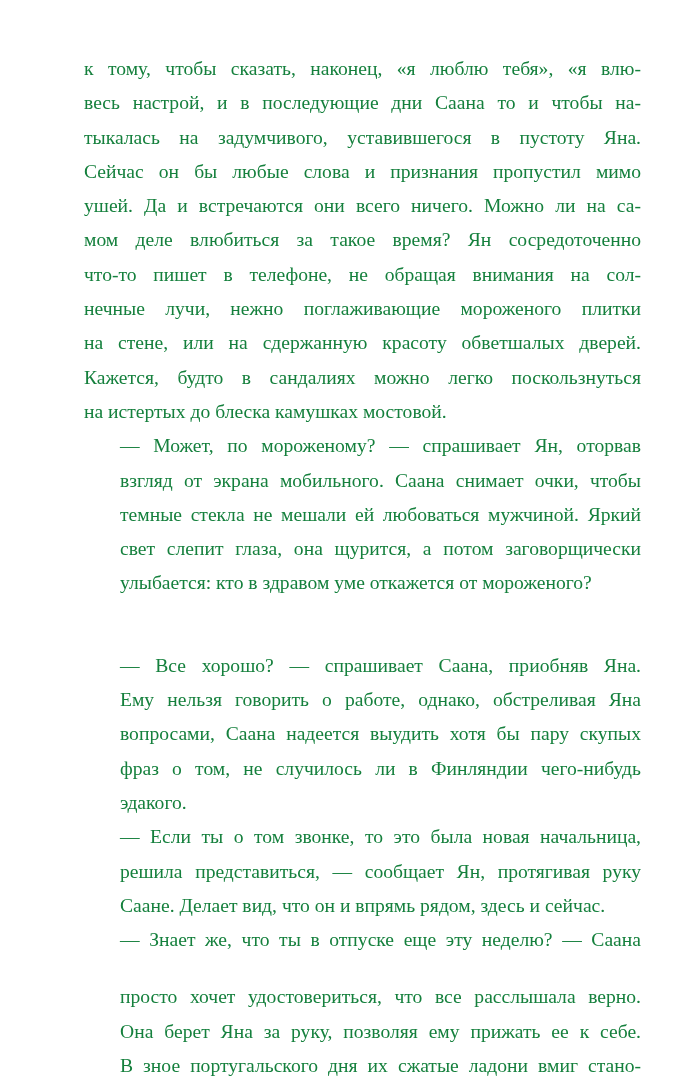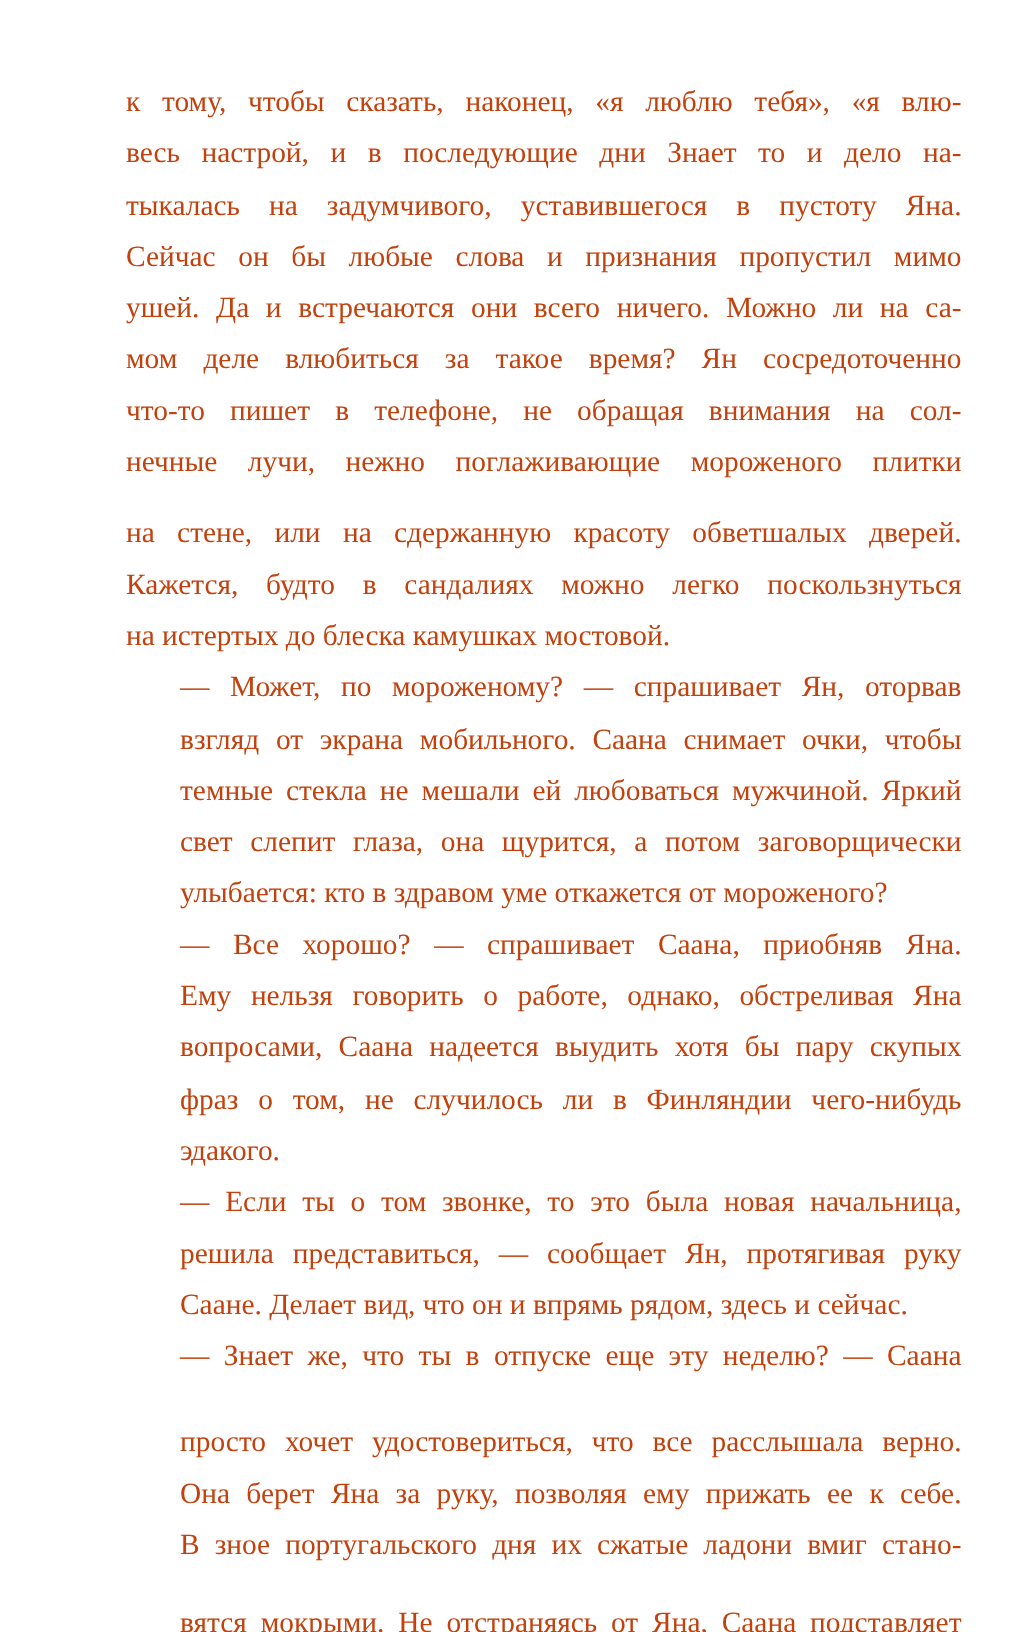--- a/index.html
+++ b/index.html
@@ -25,21 +25,21 @@
     left: 84px;
     top: 52px;
     width: 557px;
   }
   .para {
     margin: 0;
     font-size: 19.6px;
     line-height: 34.3px;
     text-align: justify;
     text-justify: inter-word;
-    color: #c2410c;
+    color: #15803d;
     hyphens: manual;
     -webkit-hyphens: manual;
   }
   .para.indent {
     text-indent: 36px;
   }
   
   .line {
     display: block;
     text-align: justify;
@@ -53,40 +53,40 @@
     text-indent: 36px;
   }
 </style>
 </head>
 <body>
 
 <div id="page">
   <div id="text-column">
       <p class="para">
         <span class="line" style="word-spacing: 0px;">к тому, чтобы сказать, наконец, «я люблю тебя», «я влю-</span>
-        <span class="line" style="word-spacing: 0px;">весь настрой, и в последующие дни Знает то и дело на-</span>
+        <span class="line" style="word-spacing: 0px;">весь настрой, и в последующие дни Саана то и чтобы на-</span>
         <span class="line" style="word-spacing: 0px;">тыкалась на задумчивого, уставившегося в пустоту Яна.</span>
         <span class="line" style="word-spacing: 0px;">Сейчас он бы любые слова и признания пропустил мимо</span>
         <span class="line" style="word-spacing: 0px;">ушей. Да и встречаются они всего ничего. Можно ли на са-</span>
         <span class="line" style="word-spacing: 0px;">мом деле влюбиться за такое время? Ян сосредоточенно</span>
         <span class="line" style="word-spacing: 0px;">что-то пишет в телефоне, не обращая внимания на сол-</span>
         <span class="line" style="word-spacing: 0px;">нечные лучи, нежно поглаживающие мороженого плитки</span>
-        <span class="line" style="word-spacing: 0px; margin-top: 13px;">на стене, или на сдержанную красоту обветшалых дверей.</span>
+        <span class="line" style="word-spacing: 0px;">на стене, или на сдержанную красоту обветшалых дверей.</span>
         <span class="line" style="word-spacing: 0px;">Кажется, будто в сандалиях можно легко поскользнуться</span>
         <span class="line last">на истертых до блеска камушках мостовой.</span>
       </p>
       <p class="para indent">
         <span class="line indent" style="word-spacing: 0px;">— Может, по мороженому? — спрашивает Ян, оторвав</span>
         <span class="line" style="word-spacing: 0px;">взгляд от экрана мобильного. Саана снимает очки, чтобы</span>
         <span class="line" style="word-spacing: 0px;">темные стекла не мешали ей любоваться мужчиной. Яркий</span>
         <span class="line" style="word-spacing: 0px;">свет слепит глаза, она щурится, а потом заговорщически</span>
         <span class="line last">улыбается: кто в здравом уме откажется от мороженого?</span>
       </p>
       <p class="para indent">
-        <span class="line indent" style="word-spacing: 0px;">— Все хорошо? — спрашивает Саана, приобняв Яна.</span>
+        <span class="line indent" style="word-spacing: 0px; margin-top: 48px;">— Все хорошо? — спрашивает Саана, приобняв Яна.</span>
         <span class="line" style="word-spacing: 0px;">Ему нельзя говорить о работе, однако, обстреливая Яна</span>
         <span class="line" style="word-spacing: 0px;">вопросами, Саана надеется выудить хотя бы пару скупых</span>
         <span class="line" style="word-spacing: 0px;">фраз о том, не случилось ли в Финляндии чего-нибудь</span>
         <span class="line last">эдакого.</span>
       </p>
       <p class="para indent">
         <span class="line indent" style="word-spacing: 0px;">— Если ты о том звонке, то это была новая начальница,</span>
         <span class="line" style="word-spacing: 0px;">решила представиться, — сообщает Ян, протягивая руку</span>
         <span class="line last">Саане. Делает вид, что он и впрямь рядом, здесь и сейчас.</span>
       </p>

